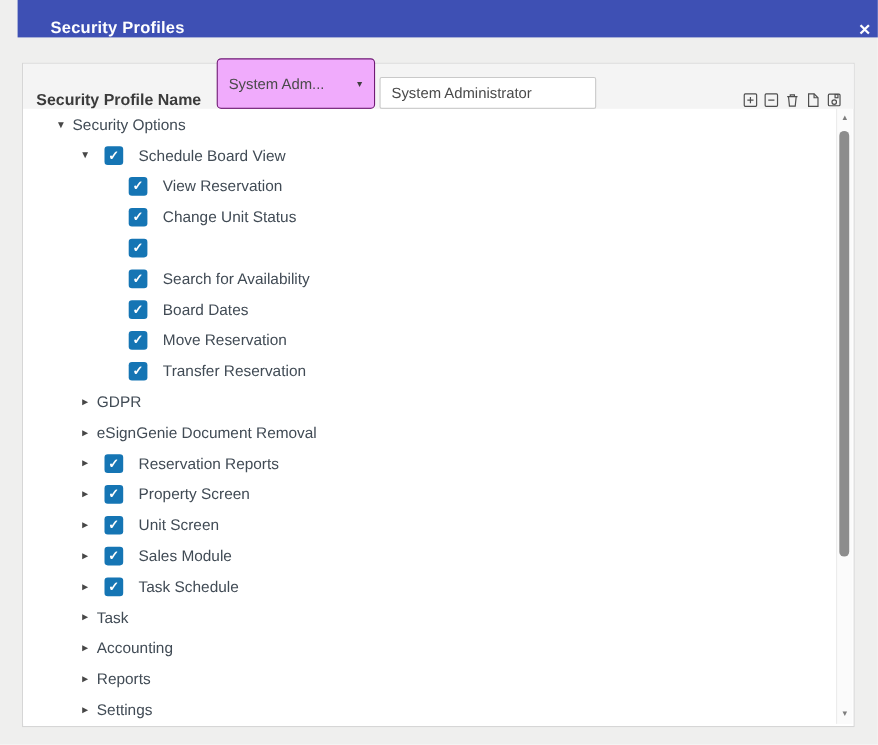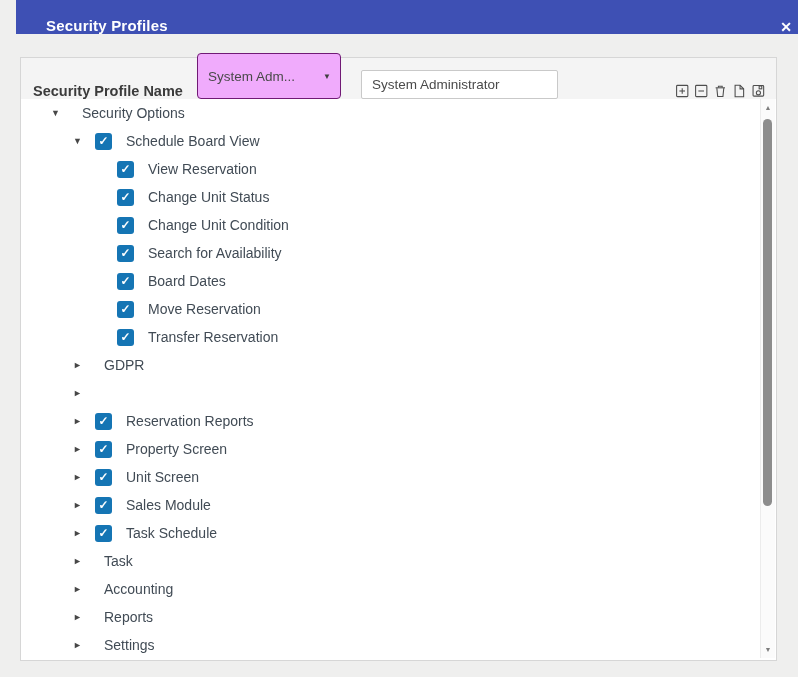--- a/index.html
+++ b/index.html
@@ -41,21 +41,21 @@
   .tb-label { font-size: 14.5px; font-weight: bold; color: #3b3b3b; white-space: nowrap; }
   .dropdown {
     margin-left: 14px; width: 144px; height: 46px; flex: none;
     border: 1px solid #701a75; border-radius: 4px; background: #f0abfc;
     display: flex; align-items: center; padding: 0 9px 0 10px;
     font-size: 13.5px; color: #4a4a4a; cursor: pointer;
   }
   .dropdown .val { flex: 1; white-space: nowrap; overflow: hidden; }
   .dd-arrow { font-size: 8px; color: #3f3f3f; margin-left: 4px; }
   .tb-input {
-    margin-left: 20px; width: 197px; height: 29px; flex: none;
+    margin-left: 4px; width: 197px; height: 29px; flex: none;
     border: 1px solid #c9c9c9; border-radius: 2px; background: #fff;
     padding: 0 10px; font-size: 13.5px; color: #4a4a4a;
     font-family: "Liberation Sans", sans-serif; outline: none;
   }
   .spacer { flex: 1; }
   .actions { display: flex; align-items: center; gap: 3px; }
   .act-btn {
     width: 16px; height: 17px; padding: 0; border: none; background: none;
     display: flex; align-items: center; justify-content: center; cursor: pointer;
   }
@@ -73,21 +73,21 @@
   .row.lvl2 { padding-left: 74px; }
   .twisty { width: 14px; flex: none; font-size: 9px; color: #474747;
             cursor: pointer; line-height: 1; }
   .twisty.empty { cursor: default; }
   .cbx {
     margin-left: 8px; width: 17px; height: 17px; flex: none;
     background: var(--checkbox, #1575b4); border-radius: 3px;
     color: #fff; font-size: 12px; font-weight: bold;
     line-height: 17px; text-align: center; cursor: pointer;
   }
-  .lbl { margin-left: 17px; white-space: nowrap; }
+  .lbl { margin-left: 1px; white-space: nowrap; }
   .row.has-cbx .lbl { margin-left: 14px; }
 
   
   .scrollbar {
     position: absolute; top: 41px; right: 1px; bottom: 2px; width: 15px;
     background: #fbfbfb; border-left: 1px solid #ececec;
   }
   .sb-arrow {
     position: absolute; left: 0; right: 0; text-align: center;
     font-size: 7px; color: #7d7d7d; cursor: pointer; line-height: 1;
@@ -169,21 +169,20 @@
         <span class="lbl">View Reservation</span>
       </div>
       <div class="row lvl2 has-cbx">
         <span class="twisty empty"></span>
         <span class="cbx checked">✓</span>
         <span class="lbl">Change Unit Status</span>
       </div>
       <div class="row lvl2 has-cbx">
         <span class="twisty empty"></span>
         <span class="cbx checked">✓</span>
-        <span class="lbl">Change Unit Condition</span>
       </div>
       <div class="row lvl2 has-cbx">
         <span class="twisty empty"></span>
         <span class="cbx checked">✓</span>
         <span class="lbl">Search for Availability</span>
       </div>
       <div class="row lvl2 has-cbx">
         <span class="twisty empty"></span>
         <span class="cbx checked">✓</span>
         <span class="lbl">Board Dates</span>
@@ -197,20 +196,21 @@
         <span class="twisty empty"></span>
         <span class="cbx checked">✓</span>
         <span class="lbl">Transfer Reservation</span>
       </div>
       <div class="row lvl1">
         <span class="twisty">►</span>
         <span class="lbl">GDPR</span>
       </div>
       <div class="row lvl1">
         <span class="twisty">►</span>
+        <span class="lbl">eSignGenie Document Removal</span>
       </div>
       <div class="row lvl1 has-cbx">
         <span class="twisty">►</span>
         <span class="cbx checked">✓</span>
         <span class="lbl">Reservation Reports</span>
       </div>
       <div class="row lvl1 has-cbx">
         <span class="twisty">►</span>
         <span class="cbx checked">✓</span>
         <span class="lbl">Property Screen</span>

